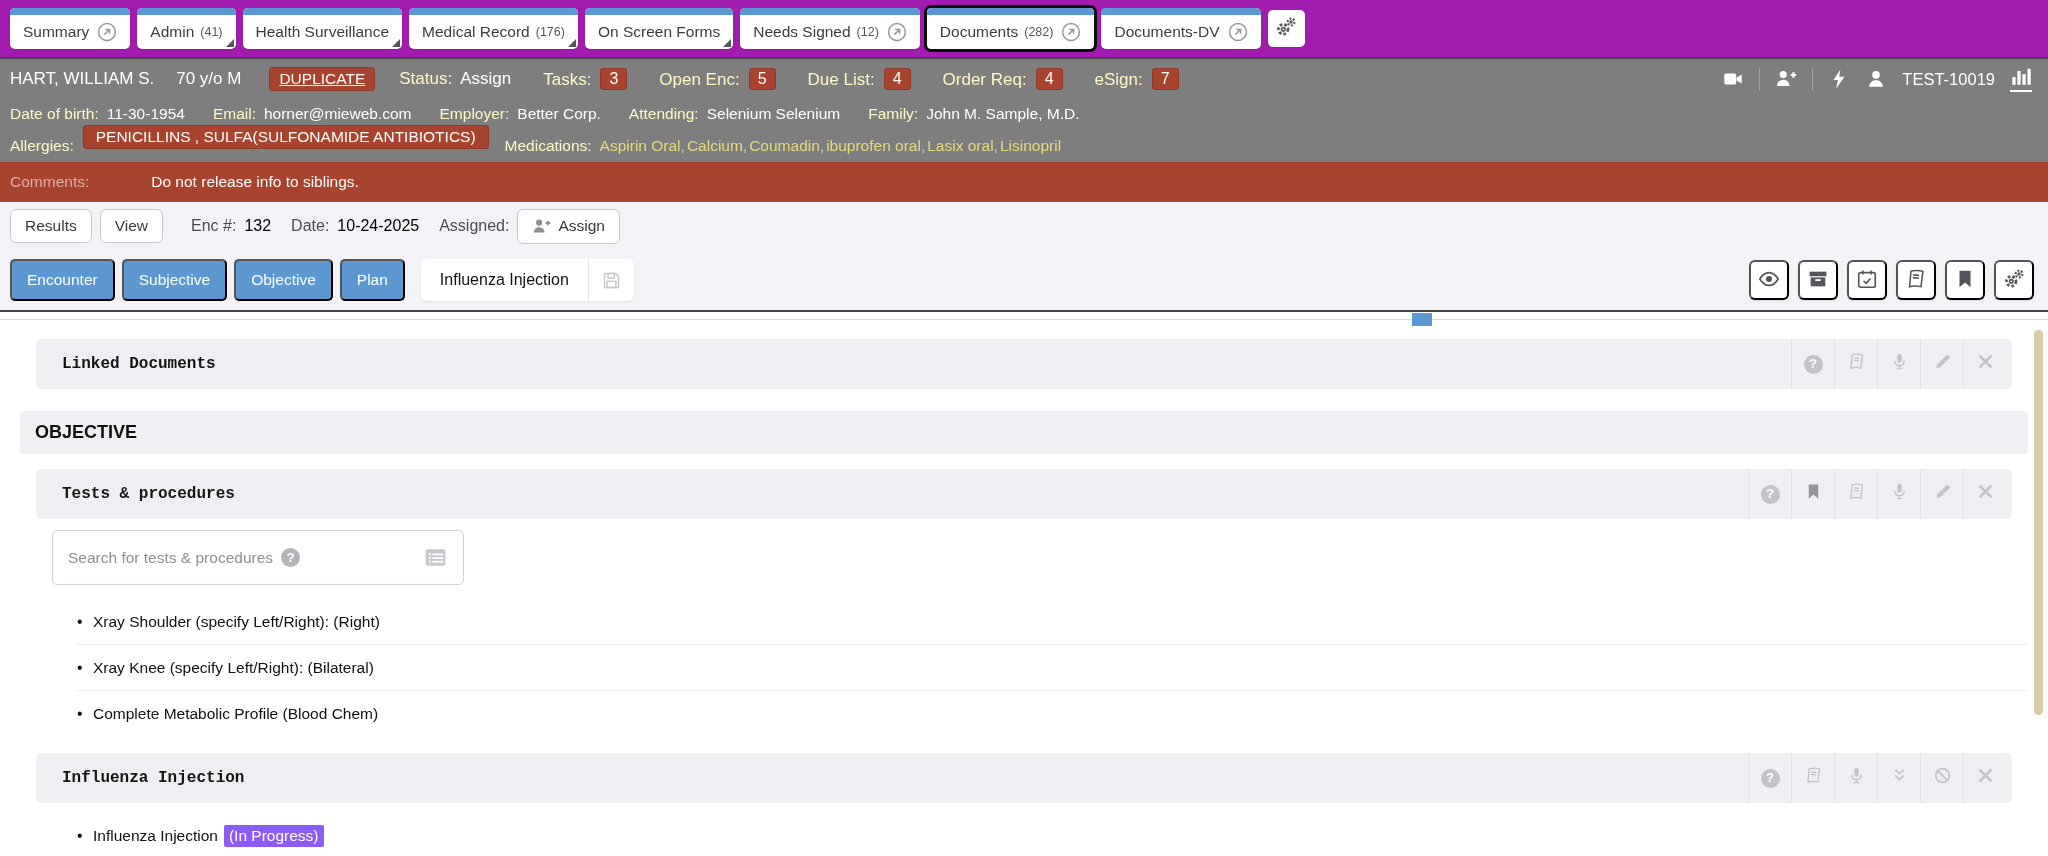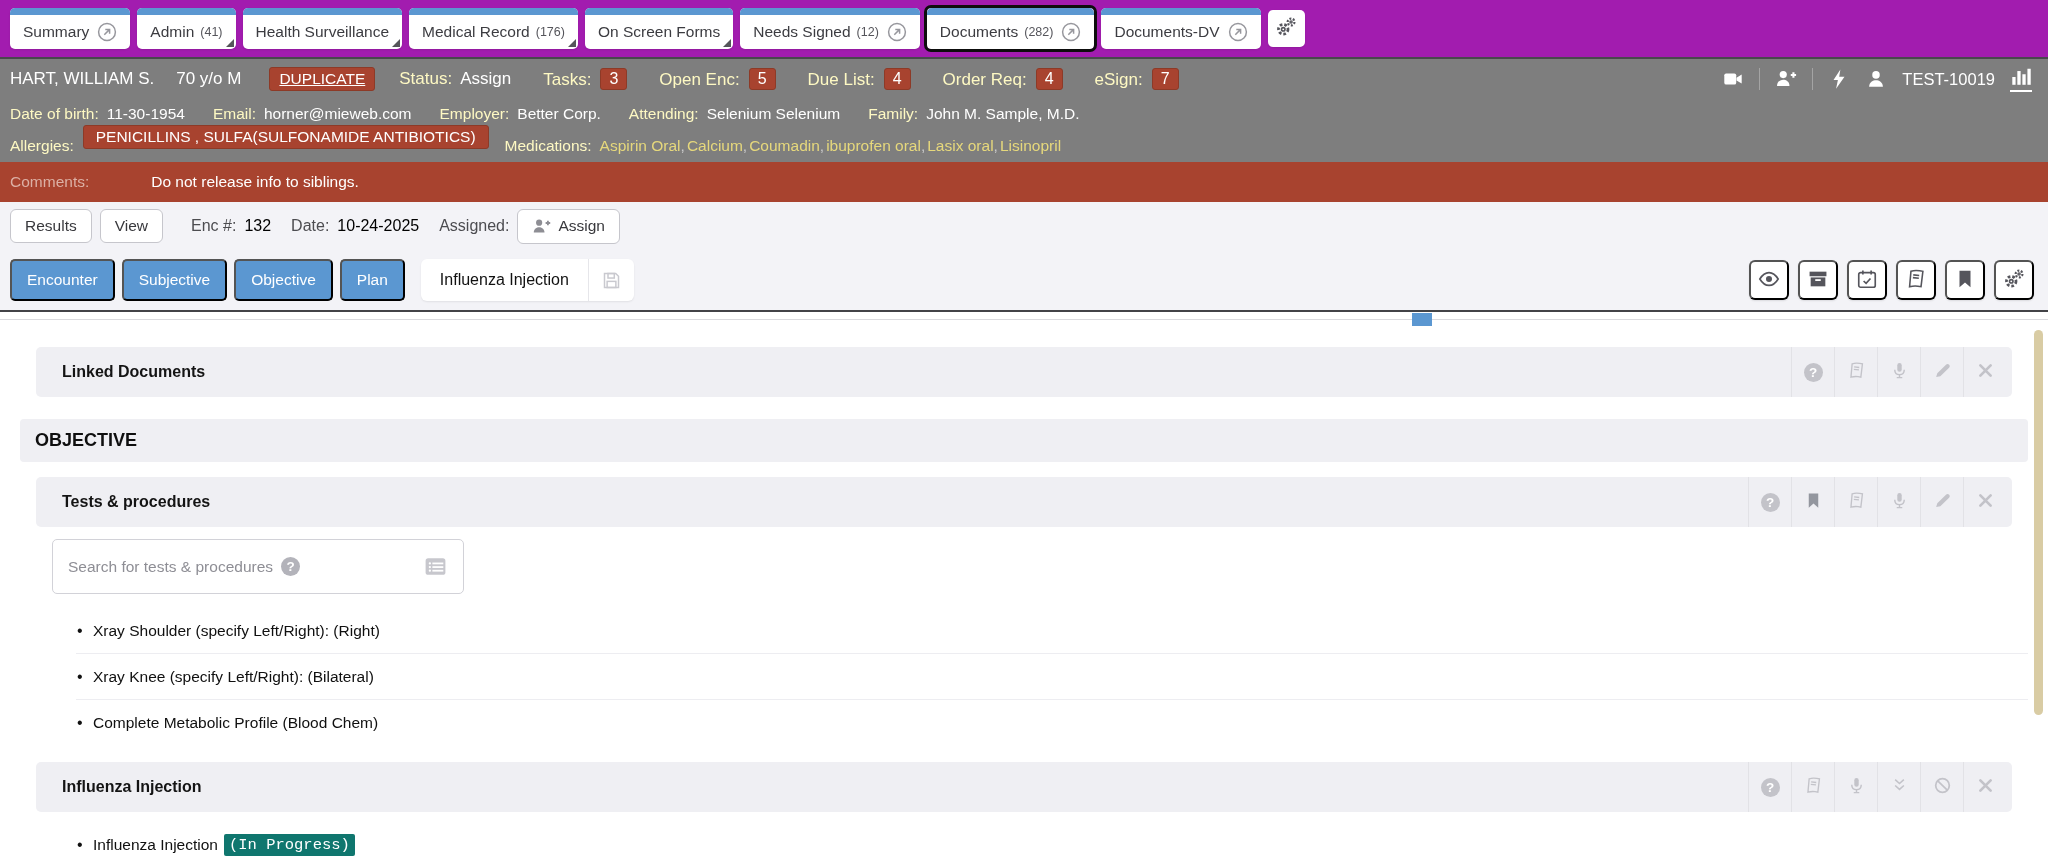--- a/index.html
+++ b/index.html
@@ -77,22 +77,22 @@
 
   
   .hscroll{height:16px;background:#fff;position:relative;}
   .hscroll::before{content:"";position:absolute;left:0;right:0;top:7px;height:1px;background:#dadade;}
   .hthumb{position:absolute;left:1412px;top:1px;width:20px;height:13px;background:#5b97d1;}
 
   
   .content{background:#fff;padding:7px 20px 0;}
   .vscroll{position:absolute;right:5px;top:330px;width:9px;height:385px;
     background:#d9cca4;border-radius:5px;}
-  .secbar{background:#efeff3;border-radius:5px;margin:12px 16px;height:50px;
-    display:flex;align-items:center;padding:0 6px 0 26px;}
+  .secbar{background:#efeff3;border-radius:5px;margin:4px 16px;height:50px;
+    display:flex;align-items:center;padding:0 6px 0 26px;font-family:Liberation Mono, monospace;}
   .sec-title{font-weight:bold;font-size:16px;color:#141414;}
   .sec-icons{margin-left:auto;display:flex;align-self:stretch;}
   .sec-ic{width:43px;display:flex;align-items:center;justify-content:center;
     color:#c3c3c9;border-left:1px solid #e2e2e6;cursor:pointer;}
   .sec-ic svg{width:19px;height:19px;}
   .sec-ic.dark{color:#93969e;}
   .q-circle{width:19px;height:19px;border-radius:50%;background:currentColor;position:relative;display:inline-block;}
   .q-circle::after{content:"?";position:absolute;left:0;top:0;width:100%;height:100%;
     color:#fff;font-size:13.5px;font-weight:bold;display:flex;align-items:center;justify-content:center;}
   .obj-head{background:#efeff3;border-radius:4px;height:43px;display:flex;align-items:center;
@@ -104,21 +104,21 @@
   .search-ph .q-circle{color:#b3b3ba;}
   .search-list-icon{margin-left:auto;color:#c7c7cd;display:flex;}
   .search-list-icon svg{width:25px;height:25px;}
   .proc-list{list-style:none;margin:0 0 16px 56px;}
   .proc-list li{position:relative;height:46px;display:flex;align-items:center;
     padding-left:17px;font-size:15.5px;color:#101010;border-bottom:1px solid #ededf1;}
   .proc-list li:last-child{border-bottom:none;}
   .proc-list li::before{content:"\2022";position:absolute;left:1px;font-size:16px;color:#111;}
   .flu-list{margin-top:12px;margin-bottom:0;}
   .flu-list li{border-bottom:1px solid #ededf1 !important;height:42px;}
-  .status-badge{background:#0f766e;color:#fff;padding:2px 5px;margin-left:6px;border-radius:2px;font-family:Liberation Mono, monospace;}
+  .status-badge{background:#8b5cf6;color:#fff;padding:2px 5px;margin-left:6px;border-radius:2px;}
 </style>
 </head>
 <body>
 
 <div class="tabbar">
   <div class="tab">
     <div class="tab-strip"></div>
     <div class="tab-body">
         <span>Summary</span>
       <span class="ext-icon">

